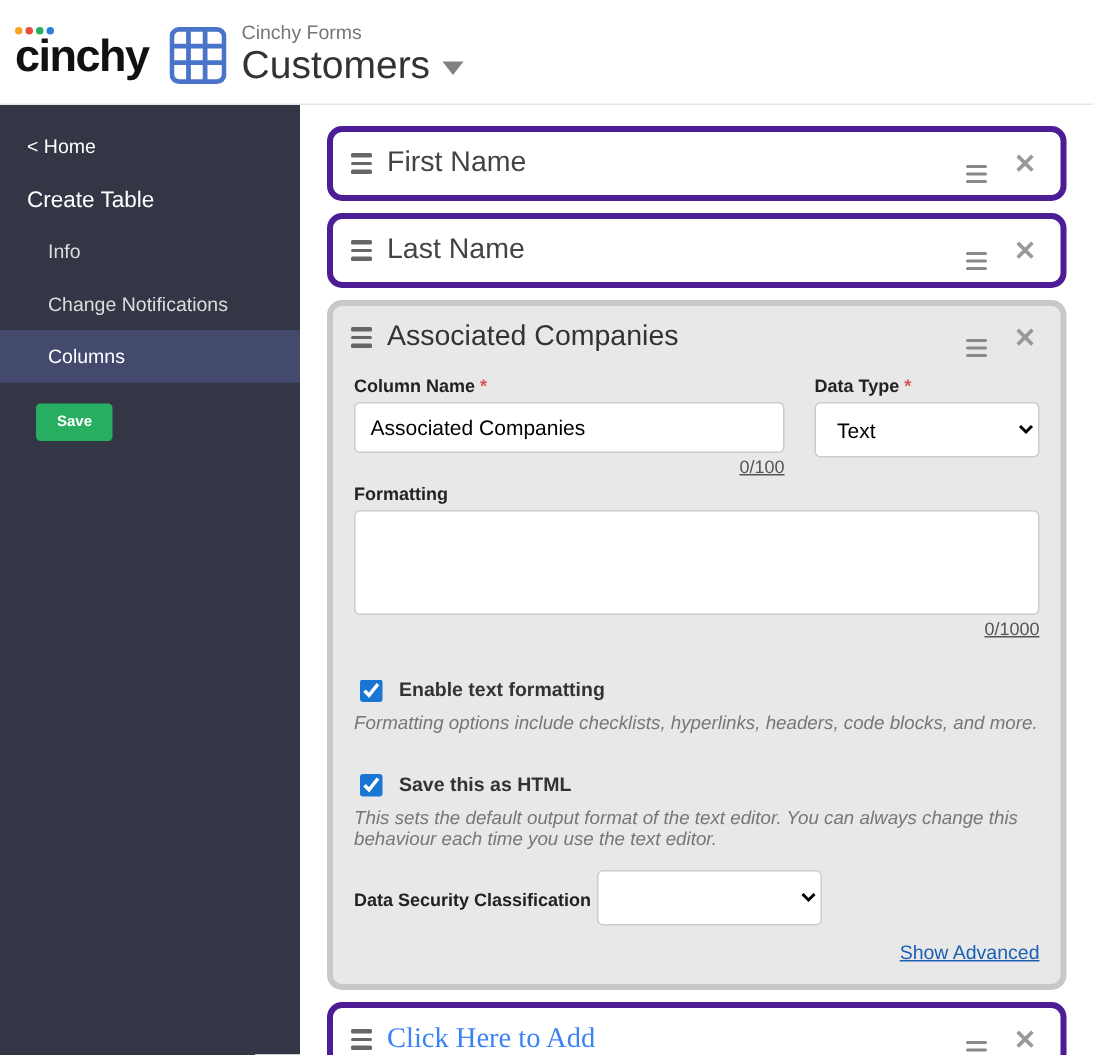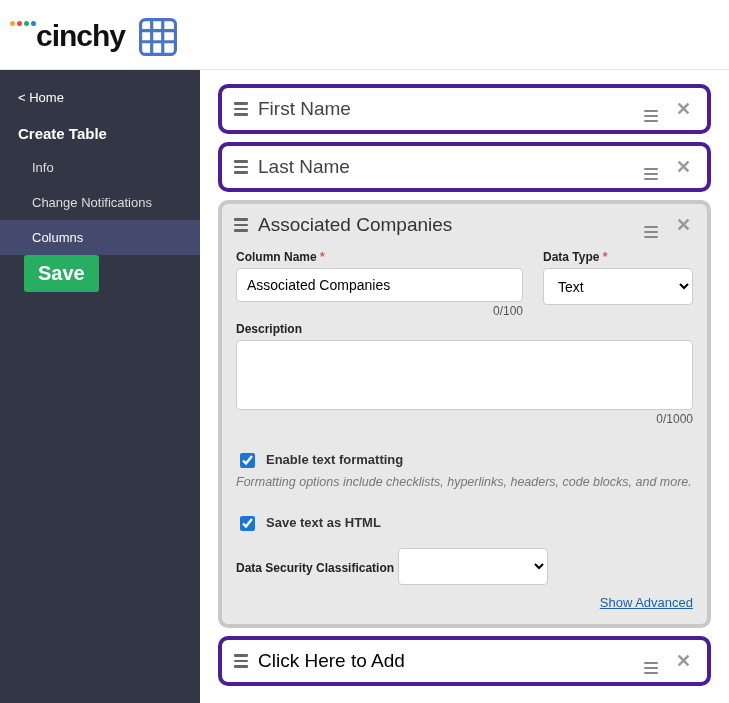--- a/index.html
+++ b/index.html
@@ -1,57 +1,57 @@
 <!DOCTYPE html>
 <html><head>
 <meta charset="utf-8">
 <style>
   * { box-sizing: border-box; }
   html, body { margin:0; padding:0; height:100%; font-family: "Helvetica Neue", Arial, sans-serif; background:#fff; color:#333; }
   body { width:729px; height:703px; overflow:hidden; }
 
   
   .header { display:flex; align-items:center; padding:8px 10px 4px 10px; border-bottom:1px solid #e5e5e5; height:70px; }
-  .logo-wrap { display:flex; flex-direction:row; }
+  .logo-wrap { display:flex; flex-direction:column; }
   .dots { display:flex; gap:2px; margin-left:0; align-self:flex-start; }
   .dot { width:5px; height:5px; border-radius:50%; }
   .dot.o{background:#f6a623;} .dot.r{background:#e74c3c;} .dot.g{background:#27ae60;} .dot.b{background:#2980d9;}
   .logo-text { font-size:30px; font-weight:700; letter-spacing:-1px; color:#111; margin-top:-2px; }
   .grid-icon { width:38px; height:38px; margin:0 10px 0 14px; }
   .title-block { display:flex; flex-direction:column; line-height:1.1; }
   .title-small { font-size:13px; color:#777; }
   .title-big { font-size:26px; font-weight:400; color:#333; display:flex; align-items:center; gap:8px;}
   .dropdown-caret { width:0; height:0; border-left:7px solid transparent; border-right:7px solid transparent; border-top:9px solid #808080; margin-top:4px;}
 
   
   .layout { display:flex; height:calc(100% - 70px); }
   .sidebar { width:200px; background:#333645; color:#fff; padding-top:10px; font-size:14px; }
   .sidebar a.home { display:block; padding:10px 18px; color:#fff; text-decoration:none; font-size:13px;}
-  .sidebar .heading { padding:10px 18px 8px 18px; font-weight:700; font-size:15px;}
+  .sidebar .heading { padding:10px 18px 8px 18px; font-weight:400; font-size:15px;}
   .sidebar .nav-item { padding:10px 18px 10px 32px; color:#ddd; cursor:pointer; font-size:13px;}
   .sidebar .nav-item.active { background:#444a6e; color:#fff; }
-  .save-btn { margin:0 0 0 24px; background:#27ae60; color:#fff; border:none; padding:7px 14px; font-weight:700; border-radius:3px; font-size:20px; cursor:pointer;}
+  .save-btn { margin:14px 0 0 24px; background:#27ae60; color:#fff; border:none; padding:7px 14px; font-weight:700; border-radius:3px; font-size:10px; cursor:pointer;}
 
   
   .main { flex:1; padding:14px 18px 0 18px; overflow-y:auto; }
   .panel { border:4px solid #4c1d95; border-radius:10px; margin-bottom:8px; background:#fff; }
   .panel-head { display:flex; align-items:center; padding:8px 12px; gap:10px; font-size:19px; color:#444;}
   .icon-btn { color:#999; cursor:pointer; padding:0 4px; font-size:18px;}
   .panel.expanded { background:#e8e8e8; border-color:#c8c8c8;}
   .panel.expanded .panel-head { font-weight:400; color:#333;}
   .panel-body { padding:4px 14px 14px 14px; font-size:13px; color:#333;}
   .form-row { display:flex; gap:20px; margin-bottom:4px;}
   .form-col { flex:1; display:flex; flex-direction:column;}
   .form-col.narrow { flex:0 0 150px;}
   label.field-label { font-weight:700; font-size:12px; margin-bottom:4px; color:#222;}
   .req { color:#d9534f; font-weight:700;}
   input[type=text], textarea, select { width:100%; border:1px solid #ccc; border-radius:4px; padding:8px 10px; font-size:14px; font-family:inherit; background:#fff;}
   textarea { height:70px; resize:none;}
   select { height:37px; }
-  .counter { font-size:12px; color:#555; text-align:right; margin-top:2px;}
+  .counter { font-size:12px; color:#555; text-align:right; margin-top:2px;text-decoration:underline;}
   .check-row { display:flex; align-items:flex-start; gap:8px; margin-top:26px;}
   .check-row input[type=checkbox]{ accent-color:#1976d2; margin-top:1px; width:15px; height:15px;}
   .check-row .lbl { font-weight:700; font-size:13px;}
   .hint { color:#777; font-style:italic; font-size:12.5px; margin:4px 0 0 0;}
   .dsc-select { width:150px; }
   .advanced-link { text-align:right; margin-top:10px;}
   .advanced-link a { color:#1a5fb4; text-decoration:underline; font-size:13px;margin-top:36px;}
   .footnote { margin-top:14px; font-size:13px;}
   .footnote .req { margin-right:4px;}
   .panel-head-title { flex:1; }
@@ -76,20 +76,27 @@
     </div>
     <div class="logo-text">cinchy</div>
   </div>
   <svg class="grid-icon" viewBox="0 0 24 24">
     <rect x="1" y="1" width="22" height="22" rx="3" fill="none" stroke="#4a74c9" stroke-width="2"></rect>
     <line x1="1" y1="8" x2="23" y2="8" stroke="#4a74c9" stroke-width="2"></line>
     <line x1="1" y1="15" x2="23" y2="15" stroke="#4a74c9" stroke-width="2"></line>
     <line x1="8" y1="1" x2="8" y2="23" stroke="#4a74c9" stroke-width="2"></line>
     <line x1="15" y1="1" x2="15" y2="23" stroke="#4a74c9" stroke-width="2"></line>
   </svg>
+  <div class="title-block">
+    <span class="title-small">Cinchy Forms</span>
+    <span class="title-big">
+      <span>Customers</span>
+      <span class="dropdown-caret"></span>
+    </span>
+  </div>
 </div>
 
 <div class="layout">
 
   <div class="sidebar">
     <a href="#" class="home">&lt; Home</a>
     <div class="heading">Create Table</div>
     <div class="nav-item">Info</div>
     <div class="nav-item">Change Notifications</div>
     <div class="nav-item active">Columns</div>
@@ -162,57 +169,58 @@
               <span>Data Type</span> <span class="req">*</span>
             </label>
             <select>
               <option>Text</option>
             </select>
           </div>
         </div>
 
         <div class="form-row">
           <div class="form-col">
-            <label class="field-label">Description</label>
+            <label class="field-label">Formatting</label>
             <textarea style=""></textarea>
             <div class="counter">0/1000</div>
           </div>
         </div>
 
         <div class="check-row">
           <input type="checkbox" checked="" style="">
           <span class="lbl">Enable text formatting</span>
         </div>
         <div class="hint">Formatting options include checklists, hyperlinks, headers, code blocks, and more.</div>
 
         <div class="check-row">
           <input type="checkbox" checked="" style="">
-          <span class="lbl">Save text as HTML</span>
-        </div>
+          <span class="lbl">Save this as HTML</span>
+        </div>
+        <div class="hint">This sets the default output format of the text editor. You can always change this behaviour each time you use the text editor.</div>
 
         <div style="margin-top:14px">
           <label class="field-label">Data Security Classification</label>
           <select class="dsc-select"><option></option></select>
         </div>
 
         <div class="advanced-link">
           <a href="#">Show Advanced</a>
         </div>
 
       </div>
     </div>
 
     <div class="panel">
       <div class="panel-head">
         <span class="bars dark">
             <span></span>
             <span></span>
             <span></span>
           </span>
-        <span class="panel-head-title" style="color:#000000;">Click Here to Add</span>
+        <span class="panel-head-title" style="color:#3b82f6;font-family:Liberation Serif, serif;">Click Here to Add</span>
         <span class="icon-btn"><span class="bars">
               <span></span>
               <span></span>
               <span></span>
             </span></span>
         <span class="icon-btn close-x">✕</span>
       </div>
     </div>
 
     <div class="footnote">

